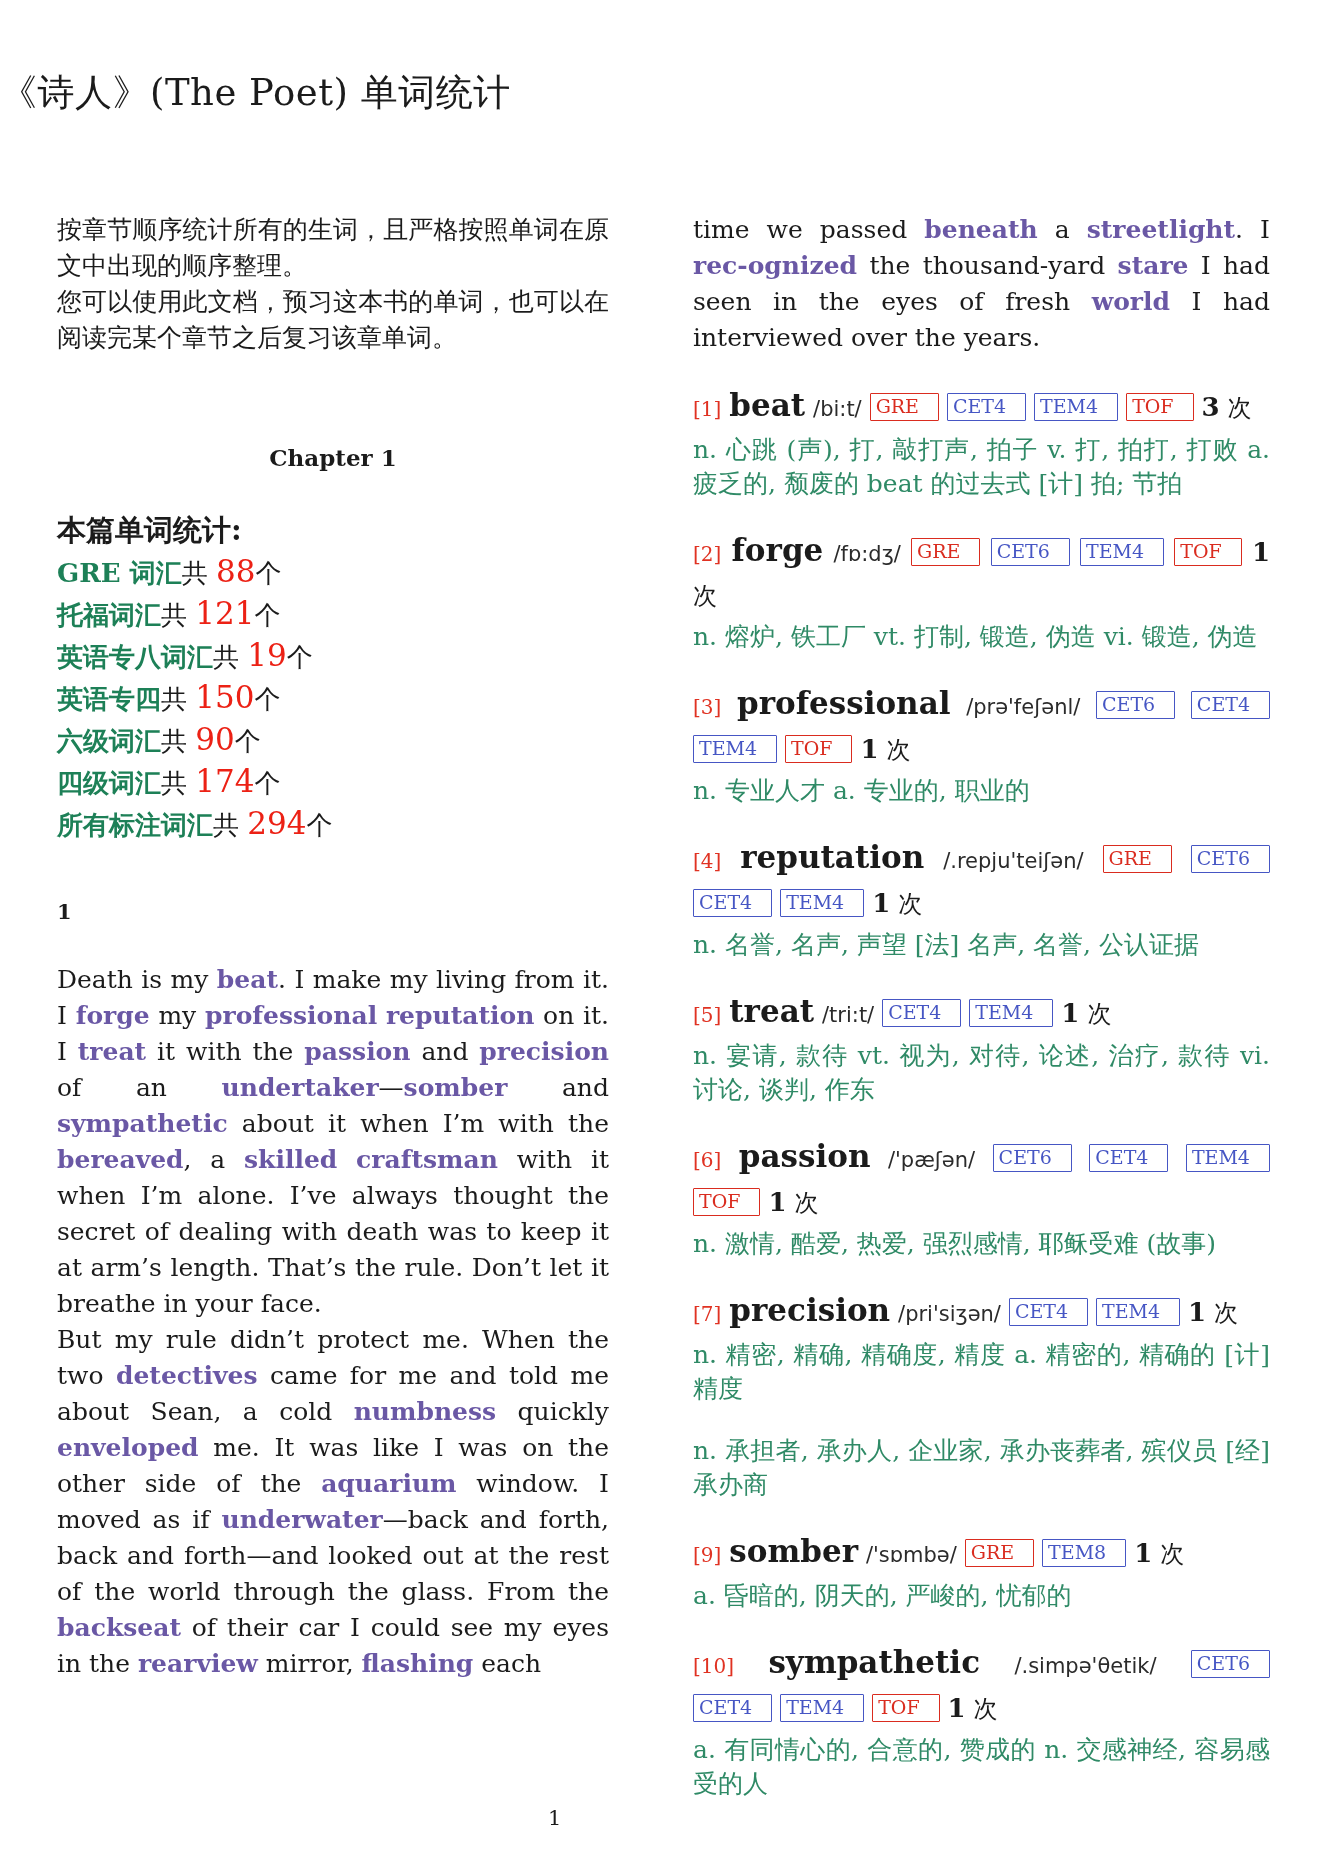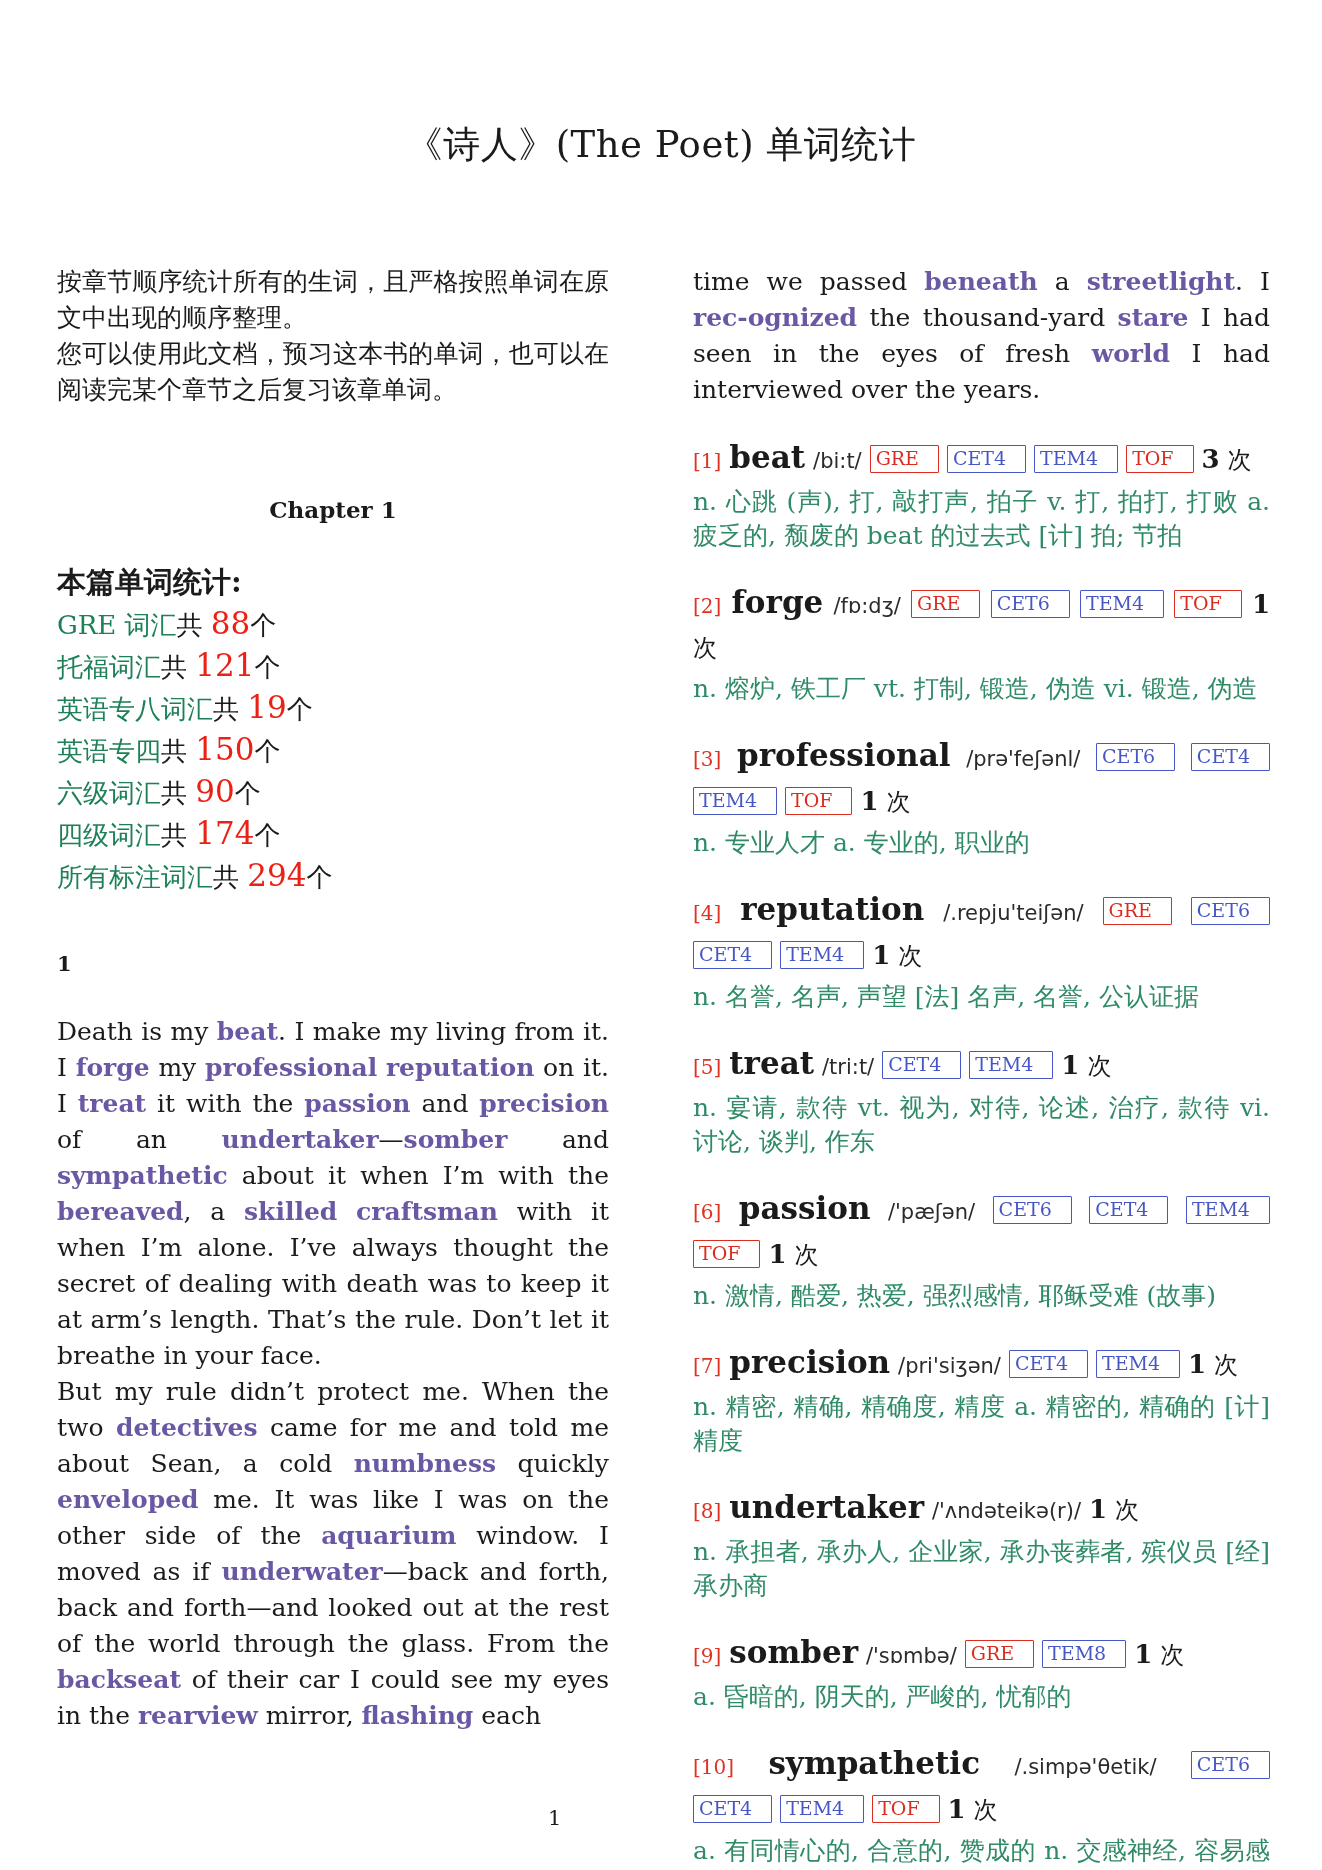--- a/index.html
+++ b/index.html
@@ -2,31 +2,31 @@
 <html style="--text: #1b1b1b; --highlight: #6a58a5; --definition: #2f8a66; --tag_red: #da2c1f; --tag_blue: #4656c4; --index_red: #e03222; --stat_green: #1d8057; --count_red: #ec2115;"><head>
 <meta charset="utf-8">
 <style>
   * { margin:0; padding:0; box-sizing:border-box; }
   html,body { background:#ffffff; }
   body {
     width:1322px; height:1870px; position:relative; overflow:hidden;
     font-family:"DejaVu Serif","Liberation Serif",serif;
     color:var(--text,#1b1b1b);
   }
-  .page-title { text-align:center; font-size:37px; padding-top:120px; letter-spacing:0.5px; }
+  .page-title { text-align:left; font-size:37px; padding-top:68px; letter-spacing:0.5px; }
   .columns { display:flex; gap:84px; padding:0 52px 0 57px; margin-top:94px; }
   .col-left  { width:552px; }
   .col-right { width:577px; }
 
   .intro-line { font-size:25px; line-height:36px; text-align:justify; }
 
   .chapter-heading { text-align:center; font-weight:bold; font-size:23px; margin-top:88px; }
   .stats-heading { font-size:29px; font-weight:bold; margin-top:40px; }
   .stat-line { font-size:26px; line-height:40px; }
-  .stat-label { color:var(--stat_green,#1d8057); font-weight:normal; }
+  .stat-label { color:var(--stat_green,#1d8057); font-weight:bold; }
   .stat-count { color:var(--count_red,#ec2115); font-size:31px; }
 
   .section-marker { font-size:21px; font-weight:bold; margin-top:54px; }
 
   .body-par { font-size:25px; line-height:36px; text-align:justify; }
   .body-par.first { margin-top:38px; }
   .hl { color:var(--highlight,#6a58a5); font-weight:bold; }
 
   .entries { margin-top:20px; }
   .entry { margin-top:28px; }
@@ -118,21 +118,20 @@
           <div class="entry-head"><span class="entry-index">[6]</span> <span class="entry-word">passion</span> <span class="entry-pron">/'pæʃən/</span> <span class="entry-tags"><span class="tag tag-blue">CET6</span> <span class="tag tag-blue">CET4</span> <span class="tag tag-blue">TEM4</span> <span class="tag tag-red">TOF</span> </span><span class="entry-count">1</span> <span class="entry-count-suffix">次</span></div>
           <div class="entry-def">n. 激情, 酷爱, 热爱, 强烈感情, 耶稣受难 (故事)</div>
         </div>
 
         <div class="entry">
           <div class="entry-head"><span class="entry-index">[7]</span> <span class="entry-word">precision</span> <span class="entry-pron">/pri'siʒən/</span> <span class="entry-tags"><span class="tag tag-blue">CET4</span> <span class="tag tag-blue">TEM4</span> </span><span class="entry-count">1</span> <span class="entry-count-suffix">次</span></div>
           <div class="entry-def">n. 精密, 精确, 精确度, 精度 a. 精密的, 精确的 [计] 精度</div>
         </div>
 
         <div class="entry">
-          <div class="entry-head"><span class="entry-index">[8]</span> <span class="entry-word">undertaker</span> <span class="entry-pron">/'ʌndəteikə(r)/</span> <span class="entry-tags"></span><span class="entry-count">1</span> <span class="entry-count-suffix">次</span></div>
           <div class="entry-def">n. 承担者, 承办人, 企业家, 承办丧葬者, 殡仪员 [经] 承办商</div>
         </div>
 
         <div class="entry">
           <div class="entry-head"><span class="entry-index">[9]</span> <span class="entry-word">somber</span> <span class="entry-pron">/'sɒmbə/</span> <span class="entry-tags"><span class="tag tag-red">GRE</span> <span class="tag tag-blue">TEM8</span> </span><span class="entry-count">1</span> <span class="entry-count-suffix">次</span></div>
           <div class="entry-def">a. 昏暗的, 阴天的, 严峻的, 忧郁的</div>
         </div>
 
         <div class="entry">
           <div class="entry-head"><span class="entry-index">[10]</span> <span class="entry-word">sympathetic</span> <span class="entry-pron">/.simpə'θetik/</span> <span class="entry-tags"><span class="tag tag-blue">CET6</span> <span class="tag tag-blue">CET4</span> <span class="tag tag-blue">TEM4</span> <span class="tag tag-red">TOF</span> </span><span class="entry-count">1</span> <span class="entry-count-suffix">次</span></div>

